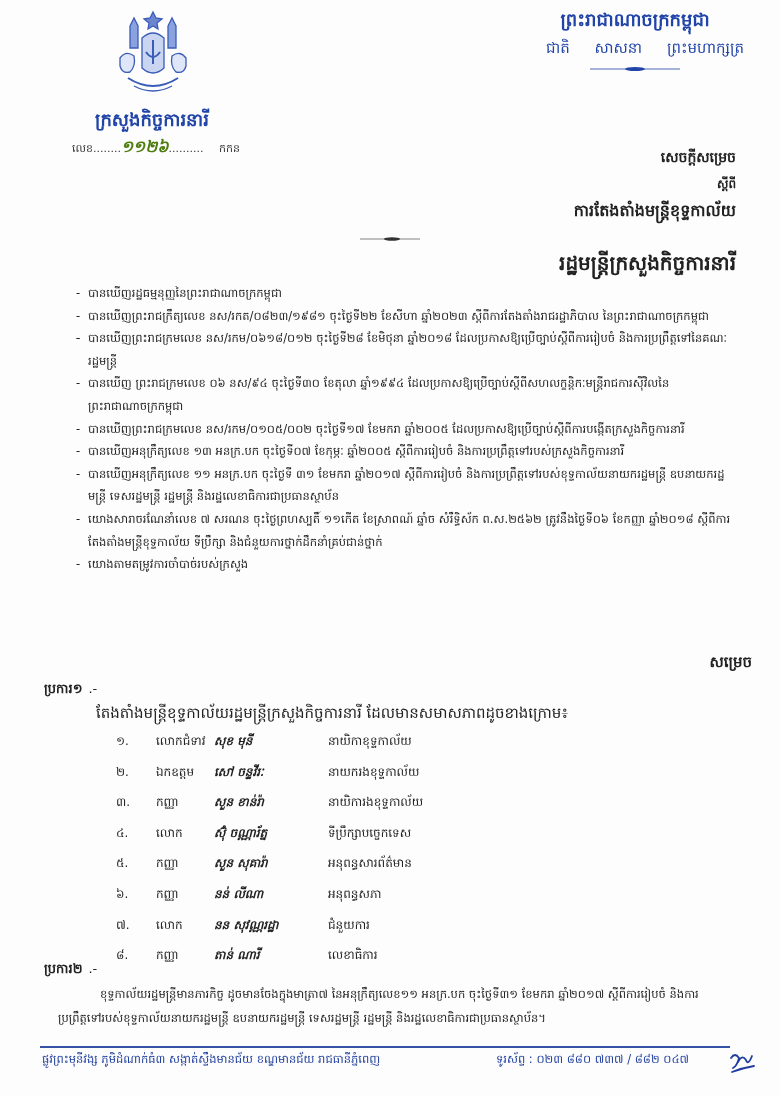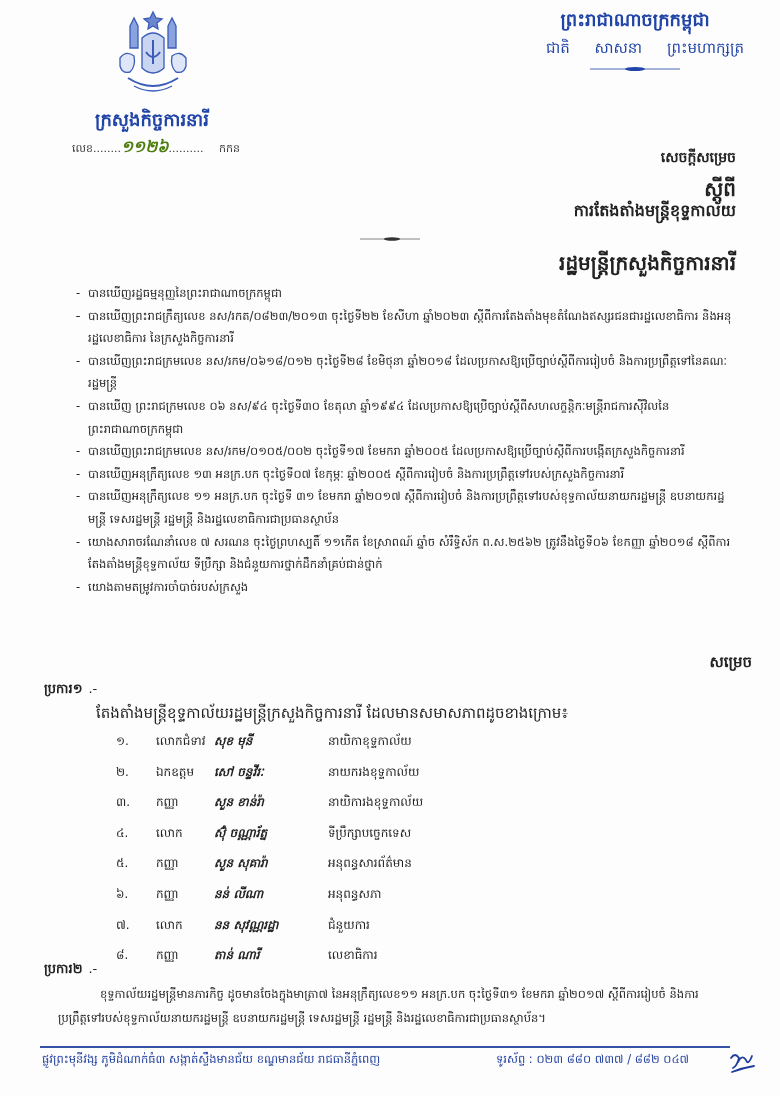--- a/index.html
+++ b/index.html
@@ -10,21 +10,21 @@
   #emblem { left:108px; top:8px; width:90px; height:92px; }
   #ministry { left:72px; top:108px; width:160px; text-align:center; font-size:18px; font-weight:bold; color:#2144a8; white-space:nowrap; }
   #refline { left:72px; top:136px; font-size:11px; color:#333; white-space:nowrap; }
   #refline .num { color:#4d7c0f; font-weight:bold; font-size:16px; font-style:italic; }
   #kingdom { left:515px; top:8px; width:240px; text-align:center; font-size:18px; font-weight:bold; color:#2144a8; white-space:nowrap; }
   #motto { left:525px; top:38px; width:240px; text-align:center; font-size:15px; color:#2144a8; white-space:nowrap; }
   #motto span { margin:0 10px; }
   #motto-orn { left:590px; top:66px; width:90px; height:6px; }
   .center { left:0; width:736px; text-align:right; white-space:nowrap; }
   #t1 { top:148px; font-size:14px; font-weight:bold; }
-  #t2 { top:176px; font-size:20px; font-weight:bold; }
+  #t2 { top:176px; font-size:12px; font-weight:bold; }
   #t3 { top:200px; font-size:16px; font-weight:bold; }
   #t-orn { left:360px; top:236px; width:60px; height:6px; }
   #t4 { top:250px; font-size:20px; font-weight:bold; }
   #prelims { left:76px; top:282px; width:660px; font-size:11.5px; line-height:22.6px; }
   .pl { position:relative; padding-left:12px; }
   .pl .dash { position:absolute; left:0; top:0; }
   #decide { top:652px; font-size:15px; font-weight:bold;margin-left:16px; }
   .article-h { left:44px; font-size:13px; font-weight:bold; white-space:nowrap; }
   .article-h span.sep { font-weight:normal; margin-left:6px; }
   #a1h { top:680px; }
@@ -81,22 +81,22 @@
 <div id="t2" class="abs center">ស្ដីពី</div>
 <div id="t3" class="abs center">ការតែងតាំងមន្ត្រីខុទ្ទកាល័យ</div>
 <svg id="t-orn" class="abs" viewBox="0 0 60 6">
   <line x1="0" y1="3" x2="60" y2="3" stroke="#333" stroke-width="0.6"></line>
   <ellipse cx="32" cy="3" rx="8" ry="1.8" fill="#333"></ellipse>
 </svg>
 <div id="t4" class="abs center">រដ្ឋមន្ត្រីក្រសួងកិច្ចការនារី</div>
 
 <div id="prelims" class="abs">
   <div class="pl"><span class="dash">-</span><span>បានឃើញរដ្ឋធម្មនុញ្ញនៃព្រះរាជាណាចក្រកម្ពុជា</span></div>
+  <div class="pl"><span class="dash">-</span><span>បានឃើញព្រះរាជក្រឹត្យលេខ នស/រកត/០៨២៣/១៩៨១ ចុះថ្ងៃទី២២ ខែសីហា ឆ្នាំ២០២៣ ស្ដីពីការតែងតាំងរាជរដ្ឋាភិបាល នៃព្រះរាជាណាចក្រកម្ពុជា</span></div>
   <div class="pl"><span class="dash">-</span></div>
-  <div class="pl"><span class="dash">-</span><span>បានឃើញព្រះរាជក្រឹត្យលេខ នស/រកត/០៨២៣/២០១៣ ចុះថ្ងៃទី២២ ខែសីហា ឆ្នាំ២០២៣ ស្ដីពីការតែងតាំងមុខតំណែងឥស្សរជនជារដ្ឋលេខាធិការ និងអនុរដ្ឋលេខាធិការ នៃក្រសួងកិច្ចការនារី</span></div>
   <div class="pl"><span class="dash">-</span><span>បានឃើញព្រះរាជក្រមលេខ នស/រកម/០៦១៨/០១២ ចុះថ្ងៃទី២៨ ខែមិថុនា ឆ្នាំ២០១៨ ដែលប្រកាសឱ្យប្រើច្បាប់ស្ដីពីការរៀបចំ និងការប្រព្រឹត្តទៅនៃគណៈរដ្ឋមន្ត្រី</span></div>
   <div class="pl"><span class="dash">-</span><span>បានឃើញ ព្រះរាជក្រមលេខ ០៦ នស/៩៤ ចុះថ្ងៃទី៣០ ខែតុលា ឆ្នាំ១៩៩៤ ដែលប្រកាសឱ្យប្រើច្បាប់ស្ដីពីសហលក្ខន្តិកៈមន្ត្រីរាជការស៊ីវិលនៃព្រះរាជាណាចក្រកម្ពុជា</span></div>
   <div class="pl"><span class="dash">-</span><span>បានឃើញព្រះរាជក្រមលេខ នស/រកម/០១០៥/០០២ ចុះថ្ងៃទី១៧ ខែមករា ឆ្នាំ២០០៥ ដែលប្រកាសឱ្យប្រើច្បាប់ស្ដីពីការបង្កើតក្រសួងកិច្ចការនារី</span></div>
   <div class="pl"><span class="dash">-</span><span>បានឃើញអនុក្រឹត្យលេខ ១៣ អនក្រ.បក ចុះថ្ងៃទី០៧ ខែកុម្ភៈ ឆ្នាំ២០០៥ ស្ដីពីការរៀបចំ និងការប្រព្រឹត្តទៅរបស់ក្រសួងកិច្ចការនារី</span></div>
   <div class="pl"><span class="dash">-</span><span>បានឃើញអនុក្រឹត្យលេខ ១១ អនក្រ.បក ចុះថ្ងៃទី ៣១ ខែមករា ឆ្នាំ២០១៧ ស្ដីពីការរៀបចំ និងការប្រព្រឹត្តទៅរបស់ខុទ្ទកាល័យនាយករដ្ឋមន្ត្រី ឧបនាយករដ្ឋមន្ត្រី ទេសរដ្ឋមន្ត្រី រដ្ឋមន្ត្រី និងរដ្ឋលេខាធិការជាប្រធានស្ថាប័ន</span></div>
   <div class="pl"><span class="dash">-</span><span>យោងសារាចរណែនាំលេខ ៧ សរណន ចុះថ្ងៃព្រហស្បតិ៍ ១១កើត ខែស្រាពណ៍ ឆ្នាំច សំរឹទ្ធិស័ក ព.ស.២៥៦២ ត្រូវនឹងថ្ងៃទី០៦ ខែកញ្ញា ឆ្នាំ២០១៨ ស្ដីពីការតែងតាំងមន្ត្រីខុទ្ទកាល័យ ទីប្រឹក្សា និងជំនួយការថ្នាក់ដឹកនាំគ្រប់ជាន់ថ្នាក់</span></div>
   <div class="pl"><span class="dash">-</span><span>យោងតាមតម្រូវការចាំបាច់របស់ក្រសួង</span></div>
 </div>
 
 <div id="decide" class="abs center">សម្រេច</div>

